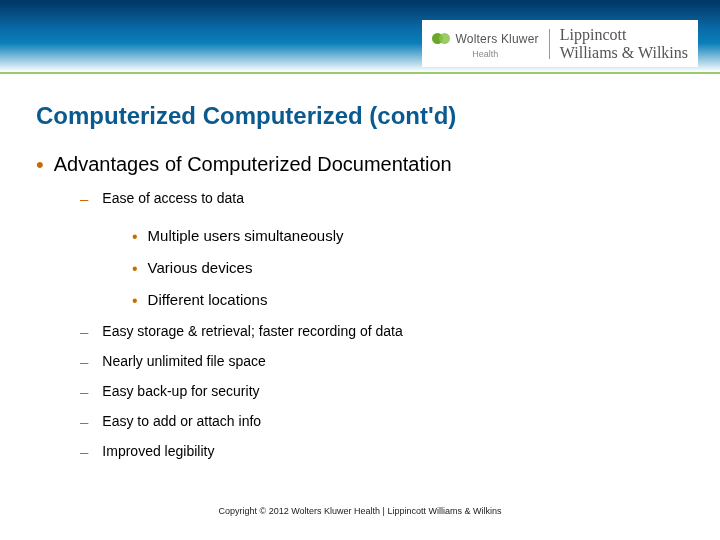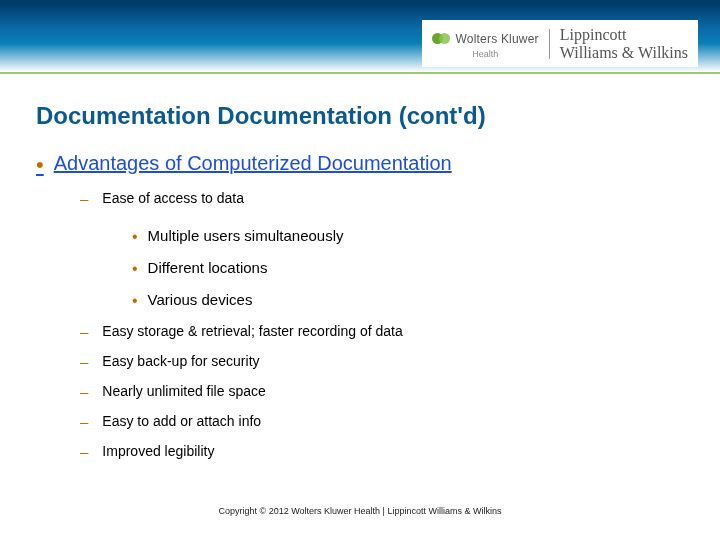--- a/index.html
+++ b/index.html
@@ -83,25 +83,24 @@
     font-weight: bold;
     color: #0a5a90;
     margin-bottom: 22px;
   }
   .lvl1 {
     list-style: none;
     padding-left: 0;
   }
   .lvl1 > li {
     font-size: 20px;
-    color: #1d4ed8;
-    display: flex;
-    align-items: flex-start;
+    color: #000000;
+    display: flex;
+    align-items: flex-end;
     gap: 10px;
-    text-decoration: underline;
   }
   .lvl1 > li::before {
     content: "•";
     color: #c96b00;
     font-size: 22px;
     line-height: 1;
     margin-top: 2px;
   }
   .lvl2 {
     list-style: none;
@@ -167,57 +166,57 @@
     <div class="brand-div"></div>
     <div class="brand-lww">
       <div>Lippincott</div>
       <div>Williams &amp; Wilkins</div>
     </div>
   </div>
 </div>
 <div class="green-line"></div>
 
 <div class="content">
-  <h1 class="title">Documentation Documentation (cont'd)</h1>
+  <h1 class="title">Computerized Computerized (cont'd)</h1>
 
   <ul class="lvl1">
     <li>
         <span>Advantages of Computerized Documentation</span>
       </li>
   </ul>
 
   <ul class="lvl2">
     <li>
         <span>Ease of access to data</span>
       </li>
   </ul>
 
   <ul class="lvl3">
     <li>
         <span>Multiple users simultaneously</span>
       </li>
     <li>
+        <span>Various devices</span>
+      </li>
+    <li>
         <span>Different locations</span>
       </li>
-    <li>
-        <span>Various devices</span>
-      </li>
   </ul>
 
   <ul class="lvl2">
     <li>
         <span>Easy storage &amp; retrieval; faster recording of data</span>
       </li>
     <li>
+        <span>Nearly unlimited file space</span>
+      </li>
+    <li>
         <span>Easy back-up for security</span>
       </li>
     <li>
-        <span>Nearly unlimited file space</span>
-      </li>
-    <li>
         <span>Easy to add or attach info</span>
       </li>
     <li>
         <span>Improved legibility</span>
       </li>
   </ul>
 </div>
 
 <div class="footer">Copyright © 2012 Wolters Kluwer Health | Lippincott Williams &amp; Wilkins</div>
 

